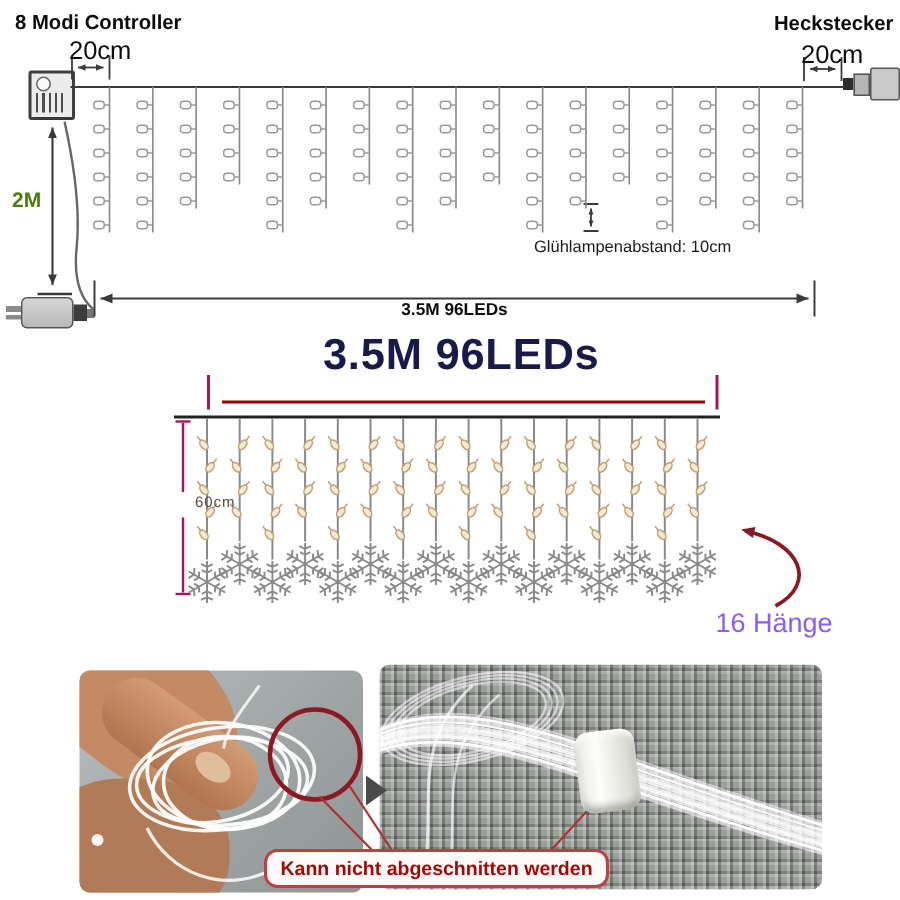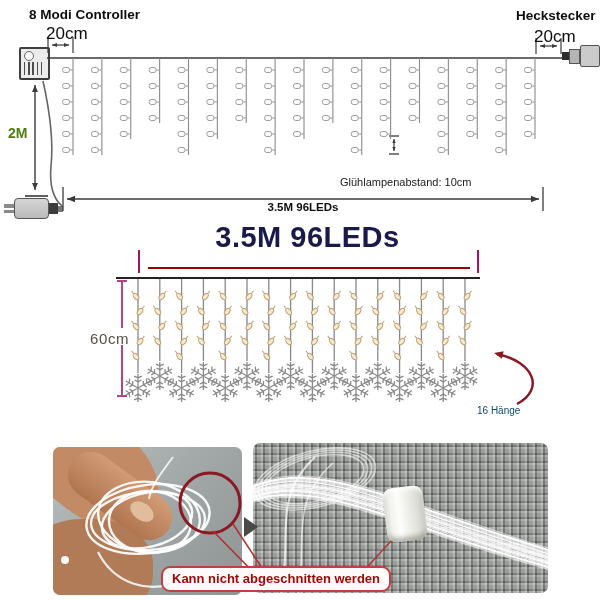--- a/index.html
+++ b/index.html
@@ -13,22 +13,22 @@
   
   .ttl{font-weight:bold;font-size:13.5px;color:#0d0d0d;}
   .dim-s{font-weight:normal;font-size:17px;color:#0d0d0d;}
   .dim-m{font-weight:bold;font-size:14px;color:#4d7c0f;}
   .note{font-size:11px;color:#1a1a1a;}
   .wsmall{font-weight:bold;font-size:11.5px;color:#0d0d0d;text-align:center;width:130px;}
 
   
   .bigtitle{left:150px;top:221px;width:315px;text-align:center;
             font-size:29px;font-weight:bold;color:#1a1a4a;letter-spacing:.5px;}
-  .sixty{font-size:15px;color:#57503f;letter-spacing:.6px;}
-  .haenge{font-size:10px;color:#0c4a6e;}
+  .sixty{font-size:10px;color:#57503f;letter-spacing:.6px;margin-left:40px;}
+  .haenge{font-size:18px;color:#8b5cf6;}
 
   
   #ctrl-icon{left:19px;top:47px;width:27px;height:29px;background:#ececec;
              border:2px solid #3f3f3f;border-radius:2px;z-index:2;}
   #ctrl-icon .knob{position:absolute;left:3px;top:2px;width:8px;height:8px;border-radius:50%;
                    background:#fafafa;border:1.5px solid #666;}
   #ctrl-icon .vents{position:absolute;left:3px;top:13px;width:20px;height:13px;
                     background:repeating-linear-gradient(90deg,#4d4d4d 0 1.5px,transparent 1.5px 4.2px);}
   .iconrow{display:flex;align-items:center;z-index:2;}
   .p-pin{width:10px;height:3.5px;background:#8a8a8a;margin:2px 0;}
@@ -49,21 +49,21 @@
        repeating-linear-gradient(90deg,rgba(255,255,255,.28) 0 2px,rgba(30,30,30,.28) 2px 4px,rgba(255,255,255,.07) 4px 8px),
        repeating-linear-gradient(0deg,rgba(255,255,255,.22) 0 2px,rgba(30,30,30,.25) 2px 4px,rgba(255,255,255,.05) 4px 8px);}
   .blob{position:absolute;border-radius:45%;}
   #clip{position:absolute;left:132px;top:44px;width:40px;height:54px;border-radius:9px;
         background:linear-gradient(90deg,#e9e9e4 0%,#fdfdfb 35%,#e3e3dd 75%,#cfcfc8 100%);
         box-shadow:inset 0 3px 4px rgba(255,255,255,.9),inset 0 -4px 5px rgba(90,90,80,.45);
         transform:rotate(-7deg);}
   .photo svg{position:absolute;left:0;top:0;}
 
   
-  #warn{left:161px;top:566px;z-index:5;background:#fffafa;border:2px solid #c04040;
+  #warn{left:176px;top:566px;z-index:5;background:#fffafa;border:2px solid #c04040;
         border-radius:9px;padding:3px 9px 4px 9px;font-size:13px;font-weight:bold;color:#a30808;}
 </style>
 </head>
 <body>
 
 <div id="canvas">
 
   <div class="photo" id="photo-left">
     <div class="blob" style="left:-38px;top:-28px;width:150px;height:95px;background:#c38a66;transform:rotate(38deg);"></div>
     <div class="blob" style="left:-30px;top:72px;width:130px;height:100px;background:#b27b57;"></div>
@@ -680,26 +680,26 @@
     <div class="p-body"></div>
       <div class="p-conn"></div>
       <div class="p-tip"></div>
   </div>
   <div class="abs iconrow" style="left:562px;top:45px;">
     <div class="r-p1"></div>
       <div class="r-p2"></div>
       <div class="r-p3"></div>
   </div>
 
-  <div class="lbl ttl txt" style="left:10px;top:7px;margin-left:19px;">8 Modi Controller</div>
+  <div class="lbl ttl txt" style="left:10px;top:7px;">8 Modi Controller</div>
   <div class="lbl ttl txt" style="left:516px;top:8px;text-align:right;">Heckstecker</div>
   <div class="lbl dim-s txt" style="left:46px;top:24px;">20cm</div>
   <div class="lbl dim-s txt" style="left:534px;top:27px;">20cm</div>
   <div class="lbl dim-m txt" style="left:8px;top:125px;">2M</div>
-  <div class="lbl note txt" style="left:340px;top:159px;margin-top:17px;">Glühlampenabstand: 10cm</div>
+  <div class="lbl note txt" style="left:356px;top:159px;">Glühlampenabstand: 10cm</div>
   <div class="lbl wsmall txt" style="left:238px;top:201px;">3.5M 96LEDs</div>
 
   <div class="lbl bigtitle txt">3.5M 96LEDs</div>
   <div class="lbl sixty txt" style="left:90px;top:330px;">60cm</div>
   <div class="lbl haenge txt" style="left:477px;top:405px;">16 Hänge</div>
 
   <div class="lbl" id="warn">Kann nicht abgeschnitten werden</div>
 </div>
 
 </body></html>

